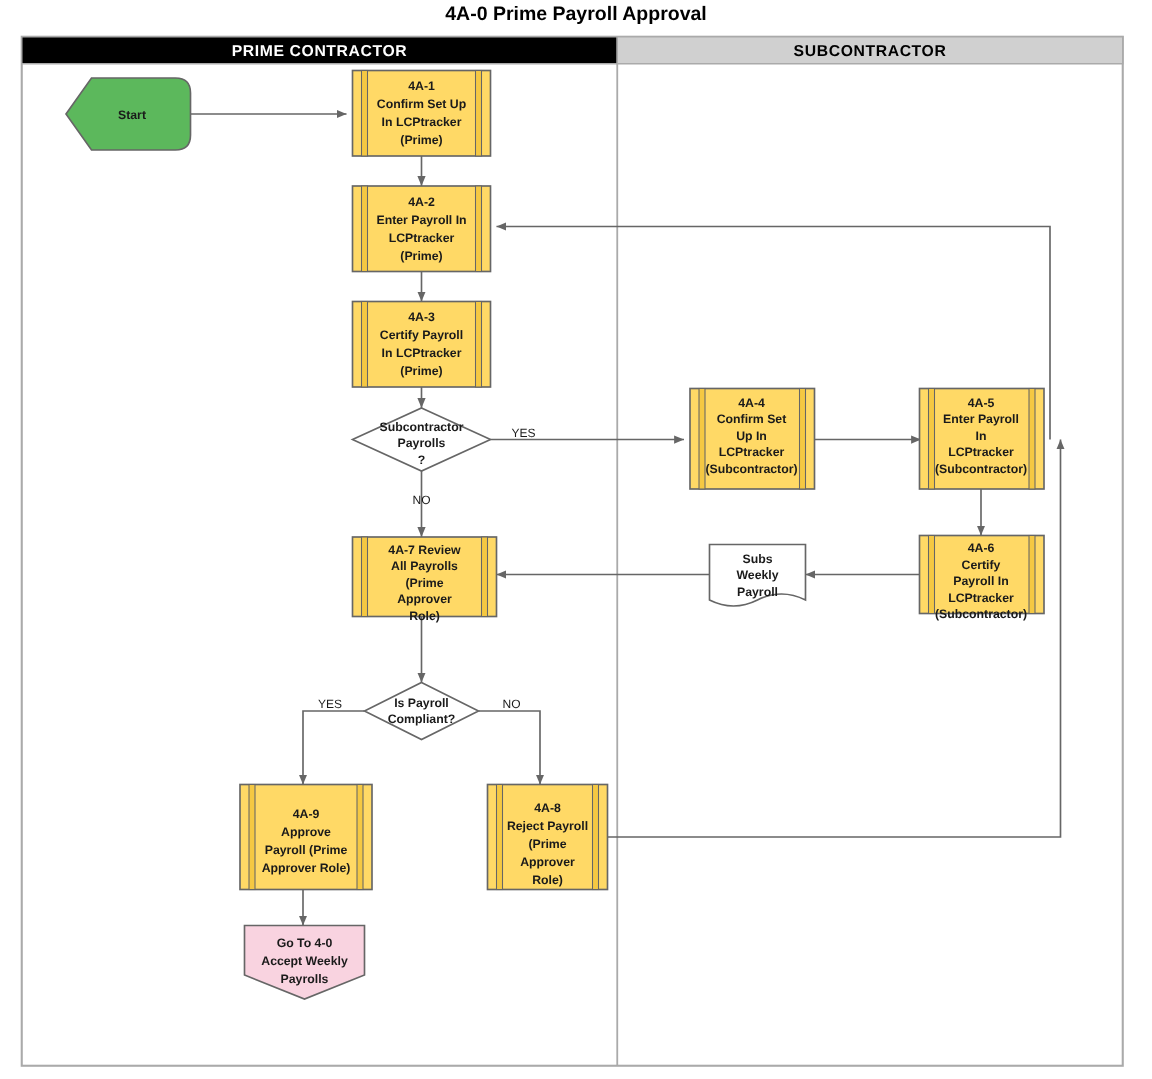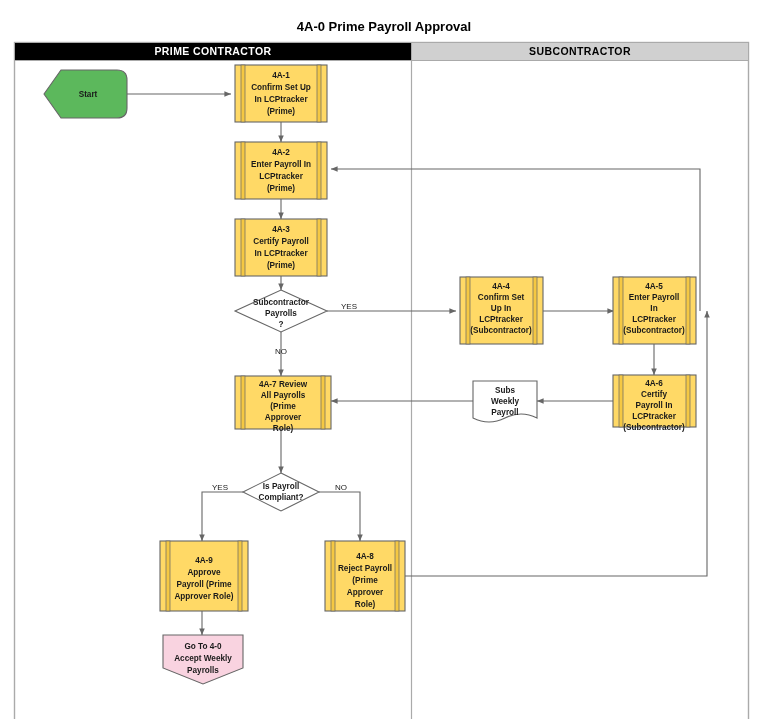--- a/index.html
+++ b/index.html
@@ -12,21 +12,20 @@
     height: 719px;
     font-family: "Liberation Sans", sans-serif;
     position: relative;
     overflow: hidden;
   }
   #diagram-root {
     position: absolute;
     left: 0; top: 0;
     width: 768px;
     height: 518px;
-    margin-top: 18px;
   }
   svg { display: block; }
 
   .title-text {
     font-family: "Liberation Sans", sans-serif;
     font-size: 13px;
     font-weight: bold;
     fill: #000000;
   }
   .lane-header-text {

